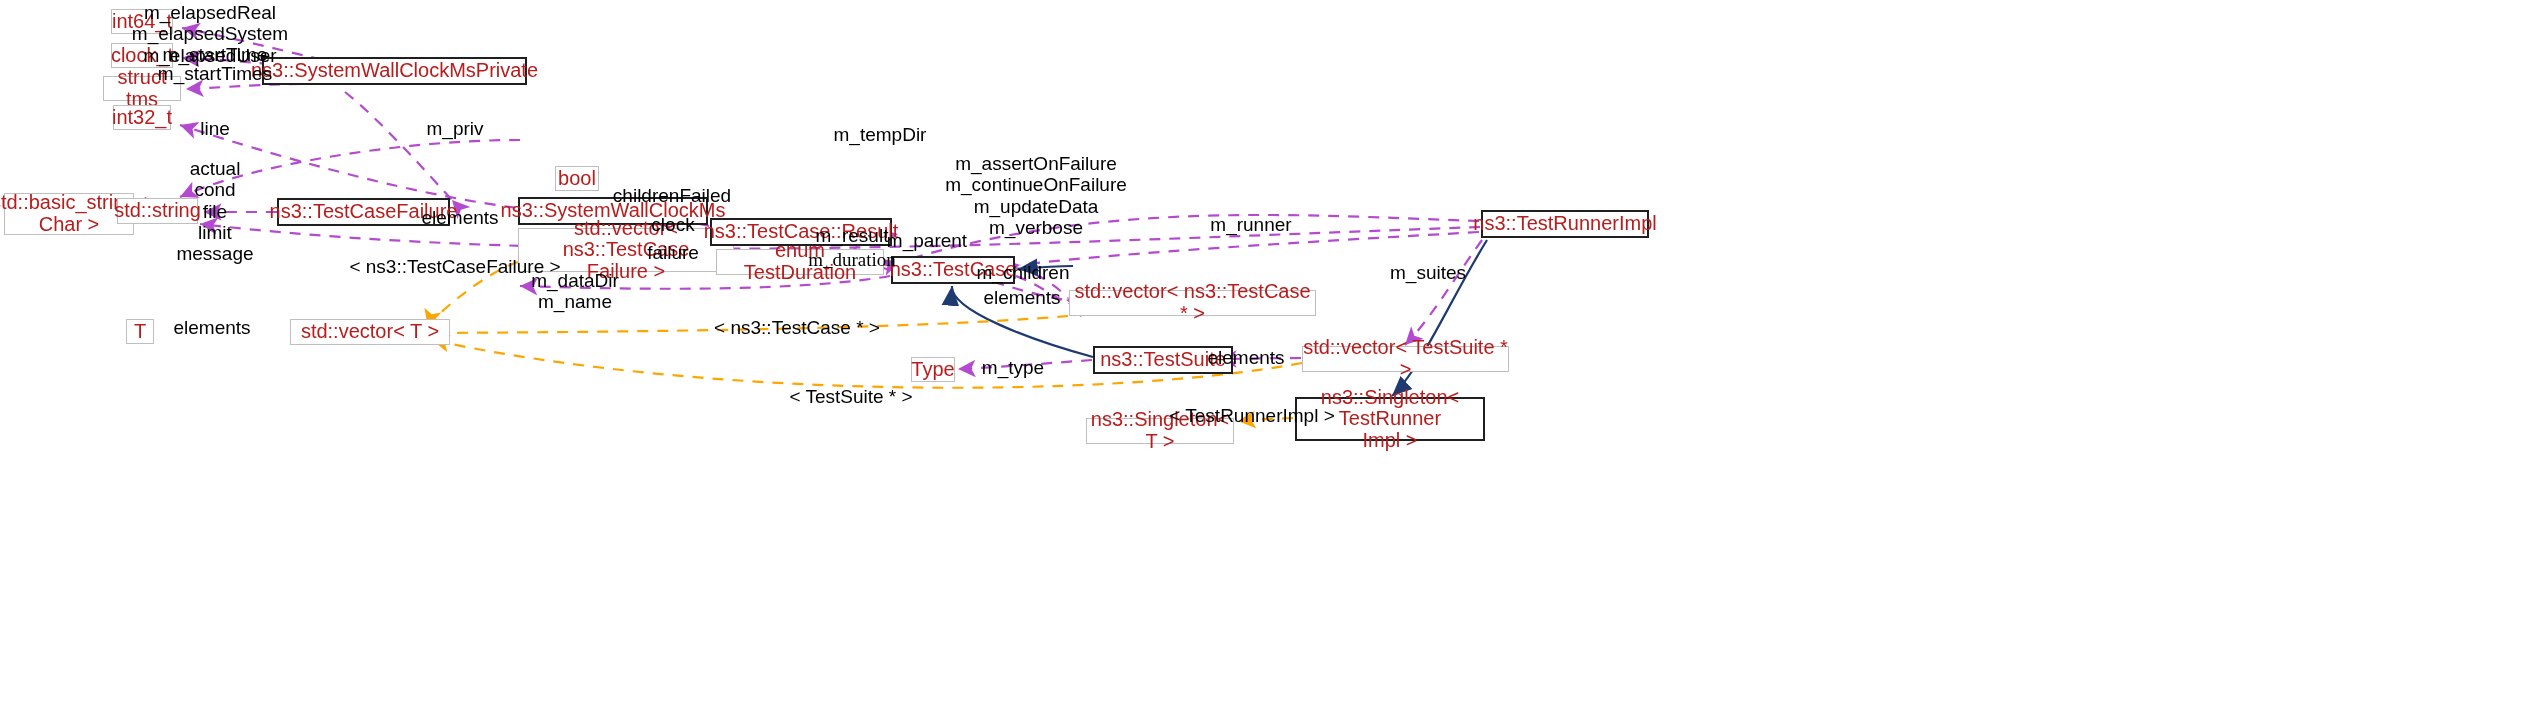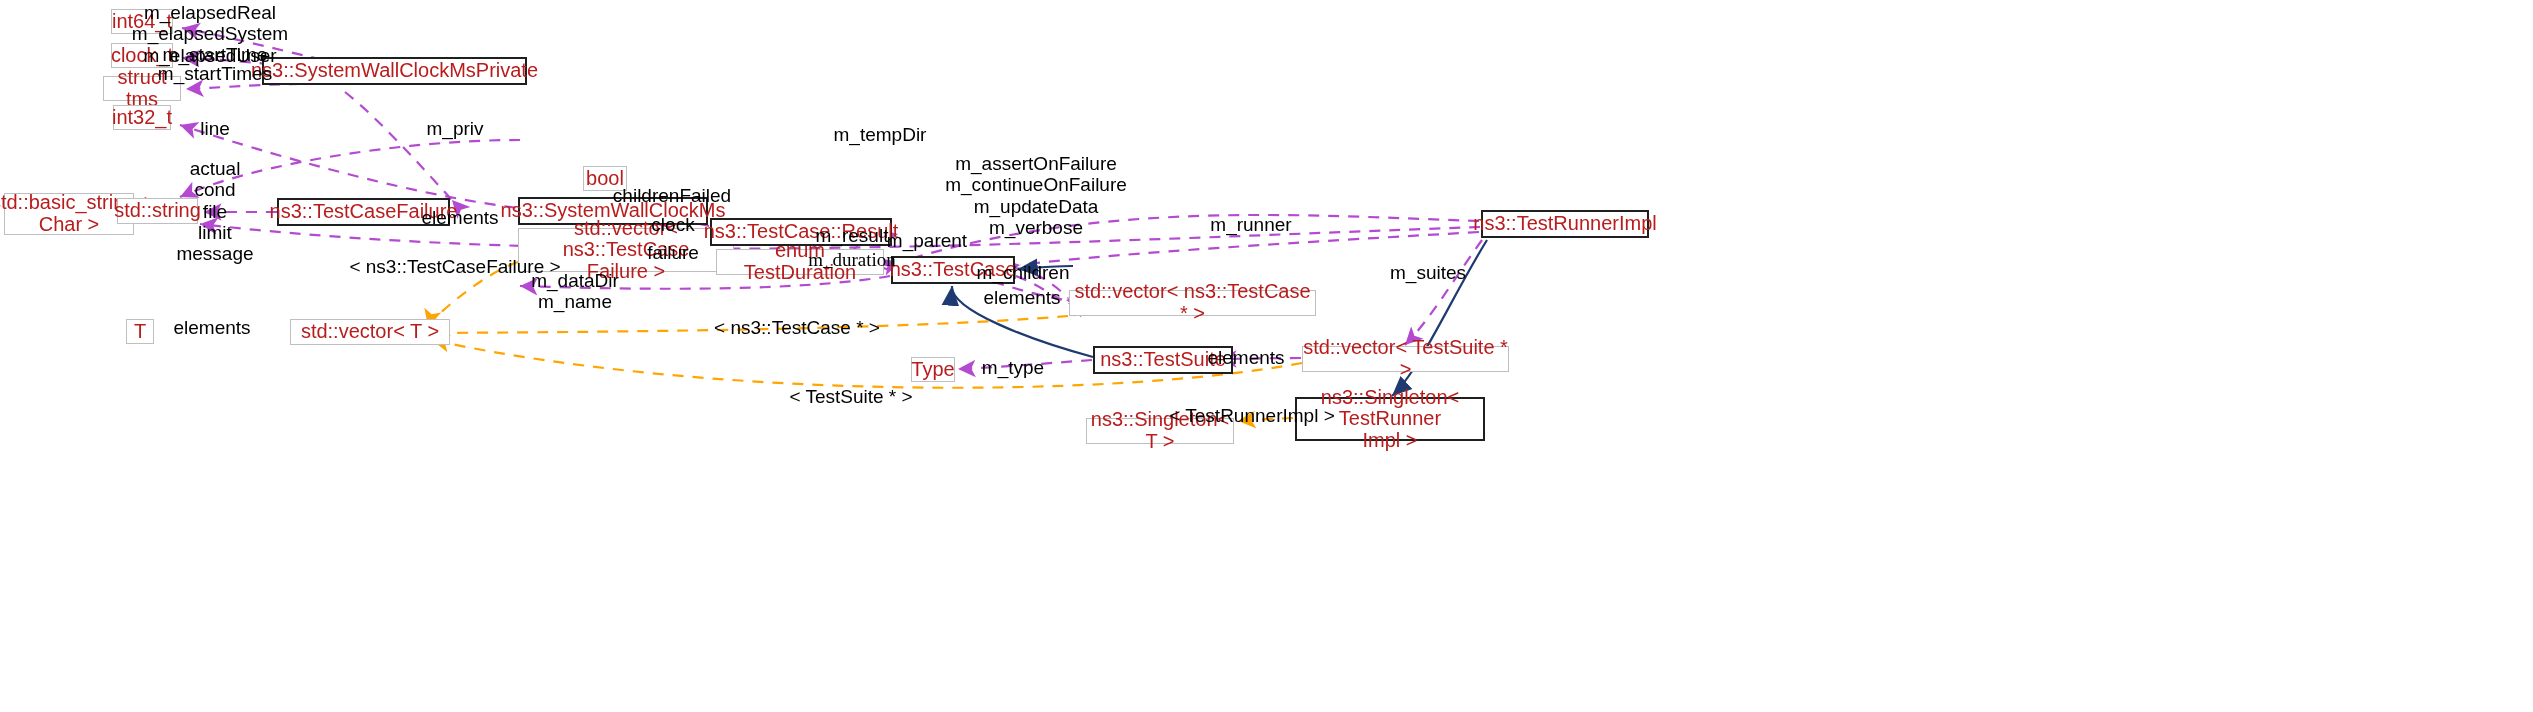--- a/index.html
+++ b/index.html
@@ -105,21 +105,21 @@
 
 <div class="node light" style="left: 111px; top: 9px; width: 62px; height: 25px;">int64_t</div>
     <div class="node light" style="left: 111px; top: 43px; width: 62px; height: 25px;">clock_t</div>
     <div class="node light" style="left: 103px; top: 76px; width: 78px; height: 25px;">struct tms</div>
     <div class="node light" style="left: 113px; top: 105px; width: 58px; height: 25px;">int32_t</div>
     <div class="node bold" style="left: 262px; top: 57px; width: 265px; height: 28px;">ns3::SystemWallClockMsPrivate</div>
     <div class="node light" style="left: 4px; top: 193px; width: 130px; height: 42px;">std::basic_string&lt;
 Char &gt;</div>
     <div class="node light" style="left: 117px; top: 198px; width: 81px; height: 26px;">std::string</div>
     <div class="node bold" style="left: 277px; top: 198px; width: 173px; height: 28px;">ns3::TestCaseFailure</div>
-    <div class="node light" style="left: 555px; top: 166px; width: 44px; height: 25px; margin-left: 28px;">bool</div>
+    <div class="node light" style="left: 555px; top: 166px; width: 44px; height: 25px;">bool</div>
     <div class="node bold" style="left: 518px; top: 197px; width: 190px; height: 28px;">ns3::SystemWallClockMs</div>
     <div class="node light" style="left: 518px; top: 228px; width: 216px; height: 44px;">std::vector&lt; ns3::TestCase
 Failure &gt;</div>
     <div class="node bold" style="left: 710px; top: 218px; width: 182px; height: 28px;">ns3::TestCase::Result</div>
     <div class="node light" style="left: 716px; top: 249px; width: 168px; height: 26px;">enum TestDuration</div>
     <div class="node bold" style="left: 891px; top: 256px; width: 124px; height: 28px;">ns3::TestCase</div>
     <div class="node light" style="left: 1069px; top: 290px; width: 247px; height: 26px;">std::vector&lt; ns3::TestCase * &gt;</div>
     <div class="node light" style="left: 126px; top: 319px; width: 28px; height: 25px;">T</div>
     <div class="node light" style="left: 290px; top: 319px; width: 160px; height: 26px;">std::vector&lt; T &gt;</div>
     <div class="node bold" style="left: 1093px; top: 346px; width: 140px; height: 28px;">ns3::TestSuite</div>

